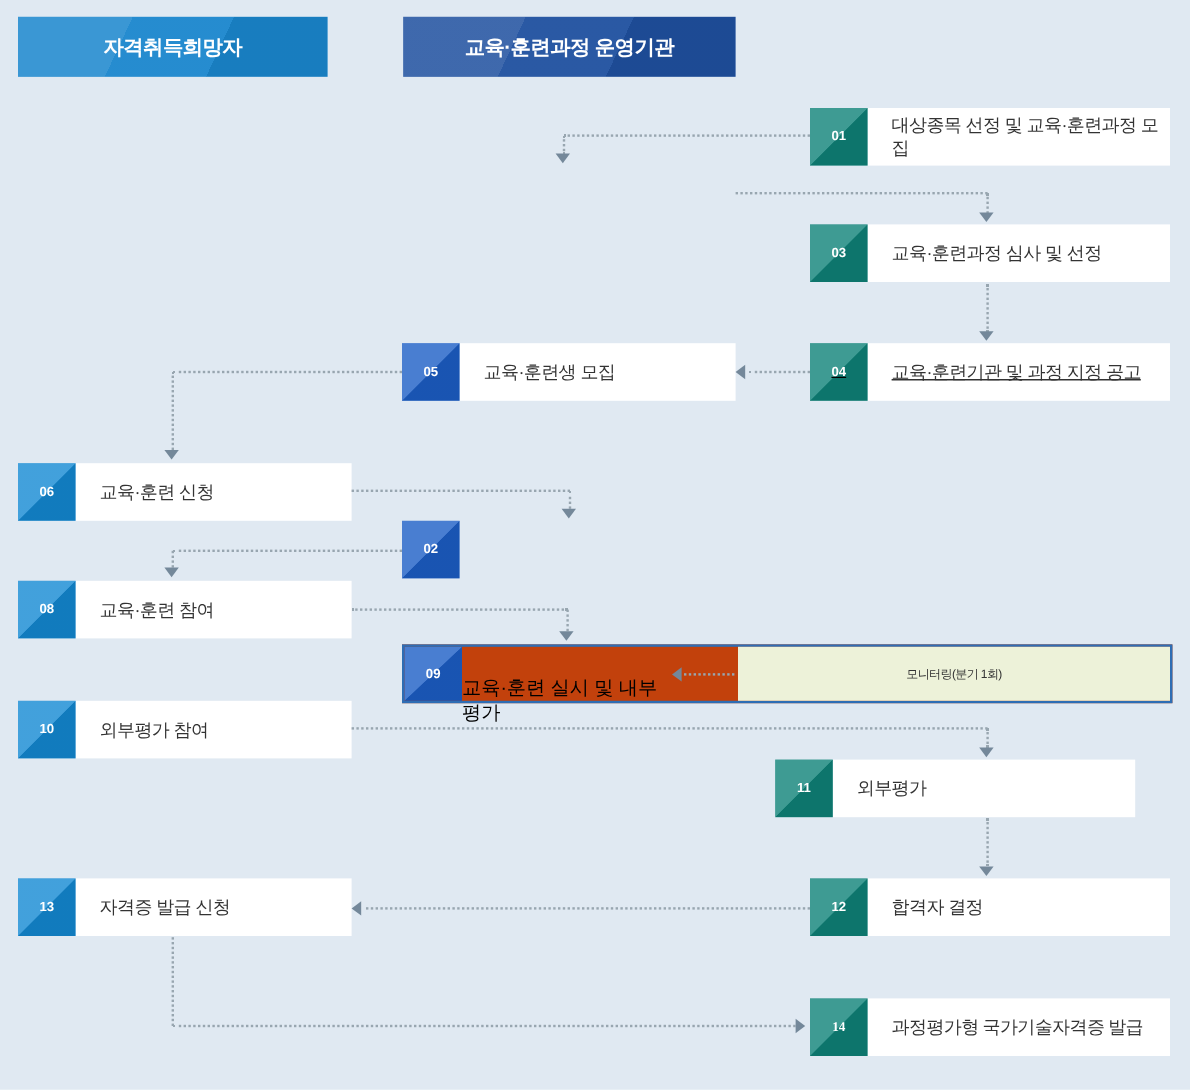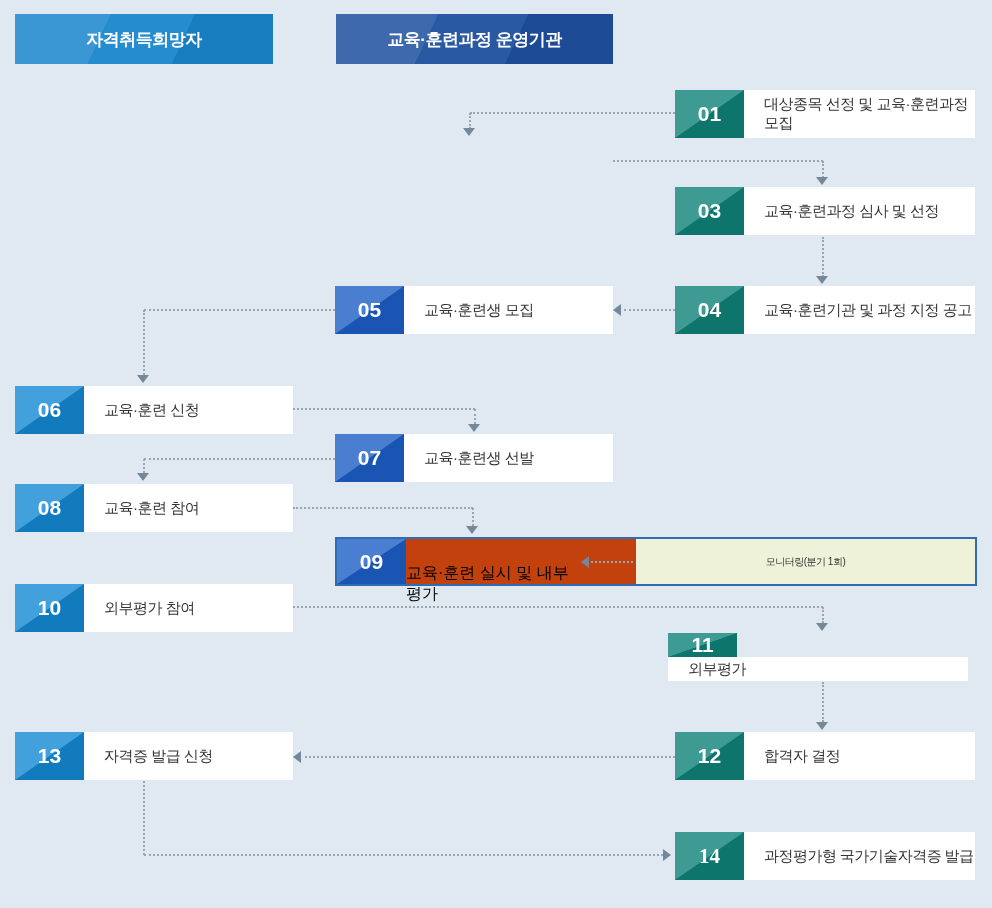--- a/index.html
+++ b/index.html
@@ -11,22 +11,22 @@
     color:#fff;font-size:17px;font-weight:bold;letter-spacing:-0.5px;overflow:hidden;}
   .col-header::after{content:"";position:absolute;inset:0;
     background:linear-gradient(115deg,rgba(255,255,255,0.14) 0%,rgba(255,255,255,0.14) 34%,rgba(255,255,255,0.05) 34%,rgba(255,255,255,0.05) 64%,rgba(0,0,0,0.07) 64%);}
   .col-header span{position:relative;z-index:1;}
   .hd-applicant{left:15px;width:258px;background:var(--applicant_header,#1a86cd);}
   .hd-operator{left:336px;width:277px;background:var(--operator_header,#1f509f);}
   .hd-hrdk{left:673px;width:302px;background:var(--hrdk_header,#21837a);}
 
   
   .step{position:absolute;height:48px;display:flex;}
-  .badge{width:69px;flex:none;display:flex;align-items:center;justify-content:center;
-    color:#fff;font-size:21px;font-weight:bold;position:relative;overflow:hidden;}
+  .badge{width:48px;flex:none;display:flex;align-items:center;justify-content:center;
+    color:#fff;font-size:11px;font-weight:bold;position:relative;overflow:hidden;}
   .badge::after{content:"";position:absolute;inset:0;
     background:linear-gradient(to bottom right,rgba(255,255,255,0.20) 49.5%,rgba(0,0,0,0.10) 50.5%);}
   .badge span{position:relative;z-index:1;}
   .step .label{flex:1;background:#ffffff;display:flex;align-items:center;padding-left:20px;
     font-size:15px;font-weight:500;color:var(--label_text,#333);letter-spacing:-0.5px;}
   .s-applicant .badge{background:var(--applicant_badge,#1389d3);}
   .s-operator .badge{background:var(--operator_badge,#1c5ec6);}
   .s-hrdk .badge{background:var(--hrdk_badge,#0e8278);}
 
   
@@ -69,21 +69,21 @@
   </div>
 
 
   <div class="step s-hrdk" style="left:675px;top:187px;width:300px;">
     <div class="badge">
         <span>03</span>
       </div>
     <div class="label">교육·훈련과정 심사 및 선정</div>
   </div>
 
-  <div class="step s-hrdk" style="left:675px;top:286px;width:300px;">
+  <div class="step s-hrdk" style="left:675px;top:286px;width:300px;text-decoration:underline;">
     <div class="badge">
         <span>04</span>
       </div>
     <div class="label">교육·훈련기관 및 과정 지정 공고</div>
   </div>
 
   <div class="step s-operator" style="left:335px;top:286px;width:278px;">
     <div class="badge">
         <span>05</span>
       </div>
@@ -92,23 +92,22 @@
 
   <div class="step s-applicant" style="left:15px;top:386px;width:278px;">
     <div class="badge">
         <span>06</span>
       </div>
     <div class="label">교육·훈련 신청</div>
   </div>
 
   <div class="step s-operator" style="left:335px;top:434px;width:278px;">
     <div class="badge">
-        <span>07</span>
-      </div>
-    <div class="label">교육·훈련생 선발</div>
+        <span>02</span>
+      </div>
   </div>
 
   <div class="step s-applicant" style="left:15px;top:484px;width:278px;">
     <div class="badge">
         <span>08</span>
       </div>
     <div class="label">교육·훈련 참여</div>
   </div>
 
   <div class="step-wide s-operator">
@@ -123,21 +122,21 @@
     <div class="monitor">모니터링(분기 1회)</div>
   </div>
 
   <div class="step s-applicant" style="left:15px;top:584px;width:278px;">
     <div class="badge">
         <span>10</span>
       </div>
     <div class="label">외부평가 참여</div>
   </div>
 
-  <div class="step s-hrdk" style="left:668px;top:633px;width:300px;flex-direction:column;">
+  <div class="step s-hrdk" style="left:646px;top:633px;width:300px;">
     <div class="badge">
         <span>11</span>
       </div>
     <div class="label">외부평가</div>
   </div>
 
   <div class="step s-hrdk" style="left:675px;top:732px;width:300px;">
     <div class="badge">
         <span>12</span>
       </div>

